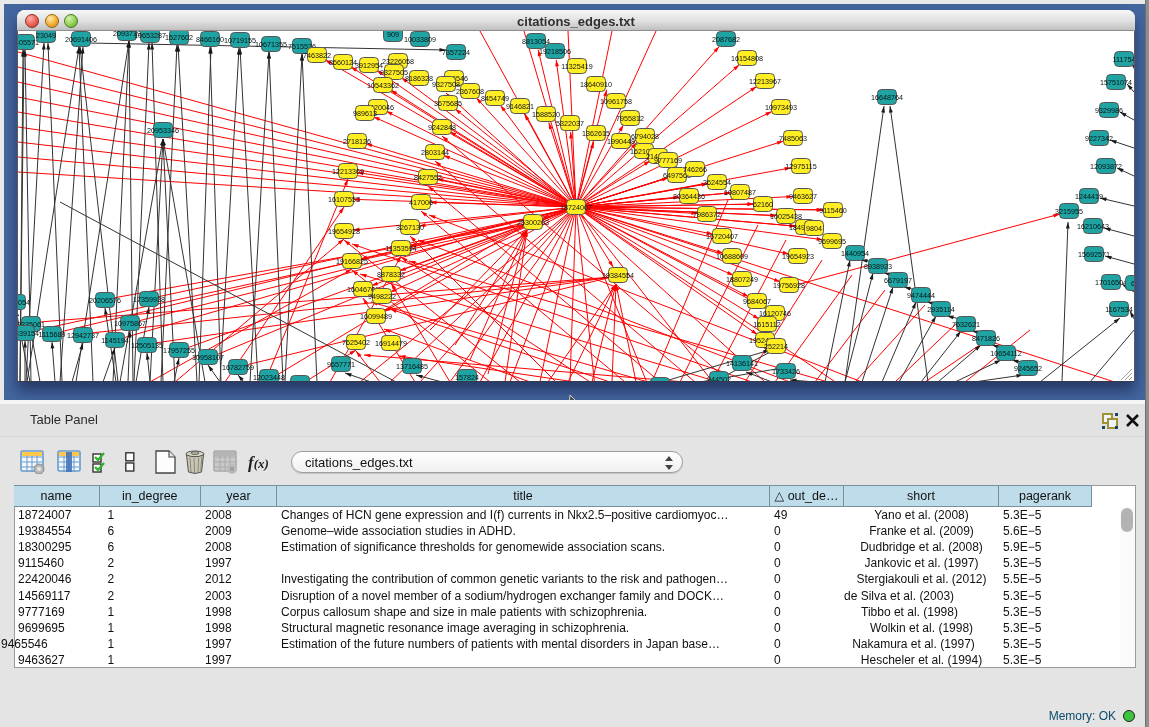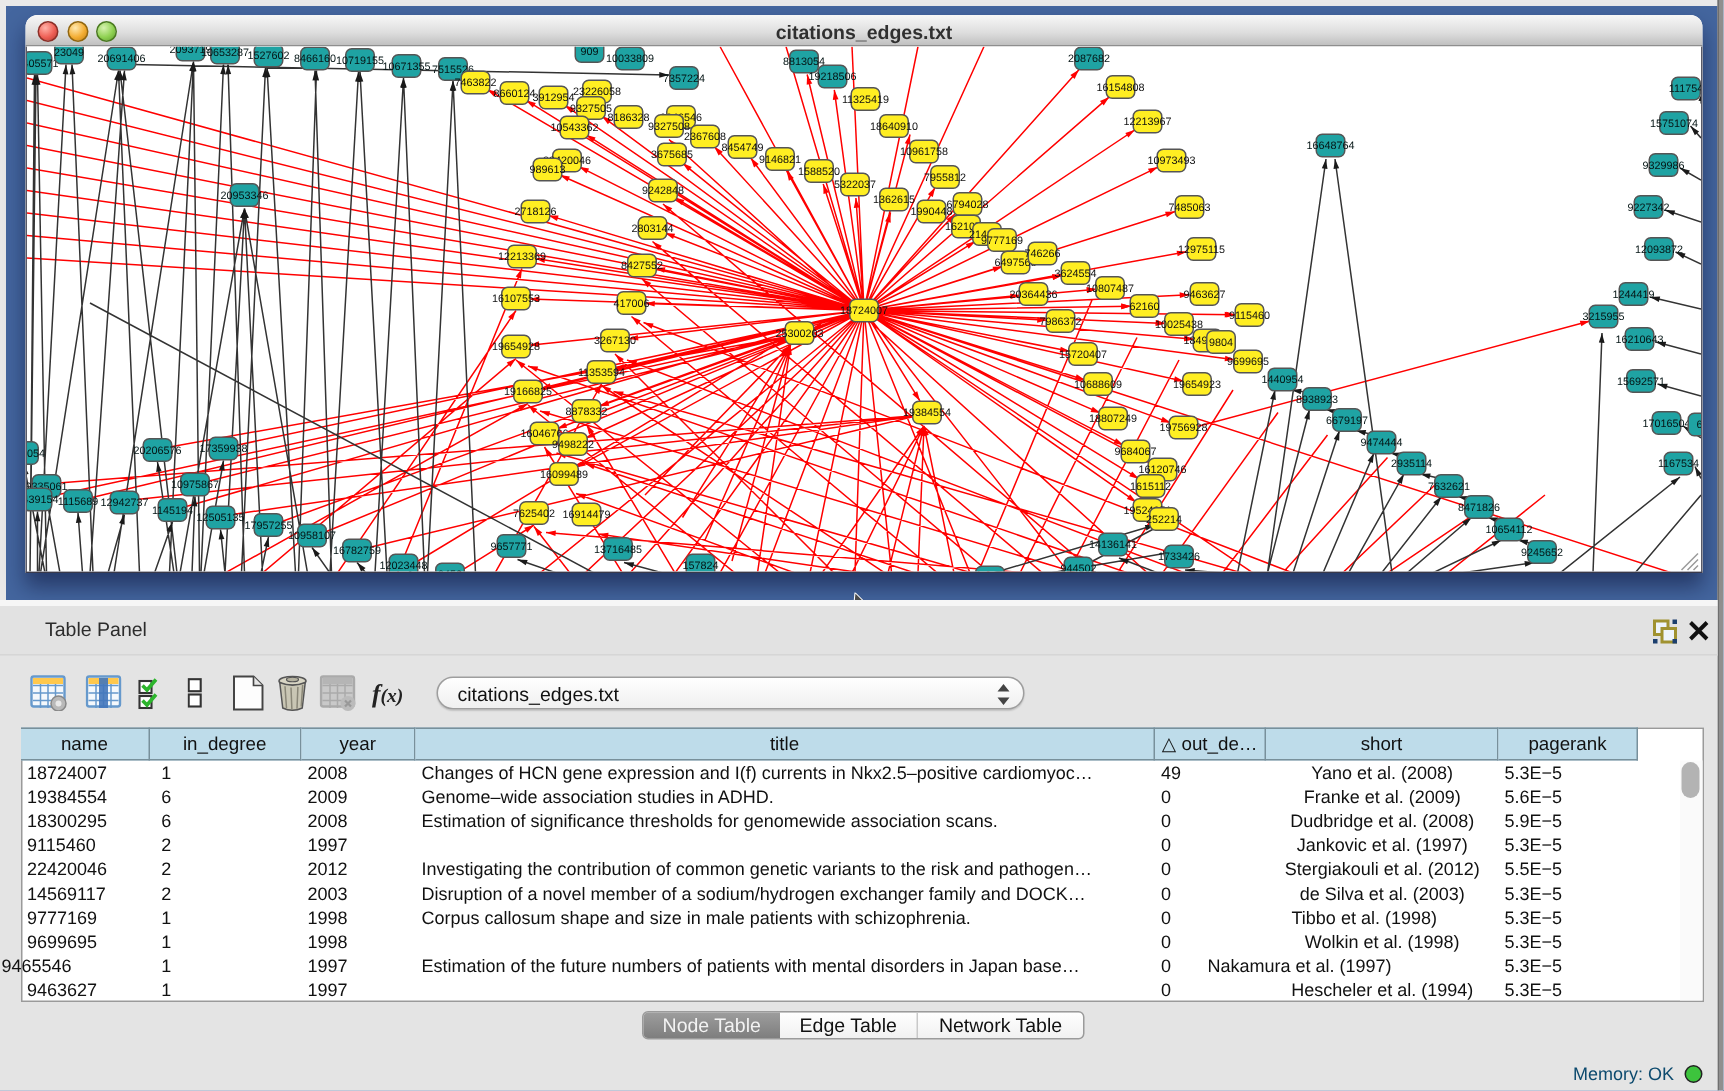--- a/index.html
+++ b/index.html
@@ -664,59 +664,55 @@
         <div class="td" style="left:774px;width:70px">0</div>
         <div class="td" style="left:844px;width:155px;text-align:center">Stergiakouli et al. (2012)</div>
         <div class="td" style="left:1003px;width:89px">5.5E−5</div>
       </div>
       <div class="trow" style="top:587.5000000000001px">
         <div class="td" style="left:18px;width:81.5px">14569117</div>
         <div class="td" style="left:107.5px;width:93.5px">2</div>
         <div class="td" style="left:205px;width:72px">2003</div>
         <div class="td" style="left:281px;width:489px">Disruption of a novel member of a sodium/hydrogen exchanger family and DOCK…</div>
         <div class="td" style="left:774px;width:70px">0</div>
-        <div class="td" style="left:844px;width:155px;text-align:center">de Silva et al. (2003)</div>
+        <div class="td" style="left:844px;width:155px;text-align:left">de Silva et al. (2003)</div>
         <div class="td" style="left:1003px;width:89px">5.3E−5</div>
       </div>
       <div class="trow" style="top:603.6000000000001px">
         <div class="td" style="left:18px;width:81.5px">9777169</div>
         <div class="td" style="left:107.5px;width:93.5px">1</div>
         <div class="td" style="left:205px;width:72px">1998</div>
         <div class="td" style="left:281px;width:489px">Corpus callosum shape and size in male patients with schizophrenia.</div>
         <div class="td" style="left:774px;width:70px">0</div>
         <div class="td" style="left:832px;width:155px;text-align:center">Tibbo et al. (1998)</div>
         <div class="td" style="left:1003px;width:89px">5.3E−5</div>
       </div>
       <div class="trow" style="top:619.7000000000002px">
         <div class="td" style="left:18px;width:81.5px">9699695</div>
         <div class="td" style="left:107.5px;width:93.5px">1</div>
         <div class="td" style="left:205px;width:72px">1998</div>
+        <div class="td" style="left:281px;width:489px">Structural magnetic resonance image averaging in schizophrenia.</div>
         <div class="td" style="left:774px;width:70px">0</div>
         <div class="td" style="left:844px;width:155px;text-align:center">Wolkin et al. (1998)</div>
         <div class="td" style="left:1003px;width:89px">5.3E−5</div>
       </div>
       <div class="trow" style="top:635.8000000000002px">
         <div class="td" style="left:1px;width:81.5px">9465546</div>
         <div class="td" style="left:107.5px;width:93.5px">1</div>
         <div class="td" style="left:205px;width:72px">1997</div>
         <div class="td" style="left:281px;width:489px">Estimation of the future numbers of patients with mental disorders in Japan base…</div>
         <div class="td" style="left:774px;width:70px">0</div>
-        <div class="td" style="left:805px;width:155px;text-align:left">Nakamura et al. (1997)</div>
+        <div class="td" style="left:836px;width:155px;text-align:center">Nakamura et al. (1997)</div>
         <div class="td" style="left:1003px;width:89px">5.3E−5</div>
       </div>
       <div class="trow" style="top:651.9000000000002px">
         <div class="td" style="left:18px;width:81.5px">9463627</div>
         <div class="td" style="left:107.5px;width:93.5px">1</div>
         <div class="td" style="left:205px;width:72px">1997</div>
         <div class="td" style="left:774px;width:70px">0</div>
         <div class="td" style="left:844px;width:155px;text-align:center">Hescheler et al. (1994)</div>
         <div class="td" style="left:1003px;width:89px">5.3E−5</div>
       </div>
     </div>
  <div id="vscroll"></div>
     <div id="vthumb"></div>
- <div id="tabs">
-   <div class="sel" style="width:91px">Node Table</div>
-   <div style="width:92px;border-right:1px solid #c9c9c9">Edge Table</div>
-   <div style="width:110px">Network Table</div>
- </div>
  <div id="memory">Memory: OK</div>
  <div id="memdot"></div>
 </div>
 </body></html>

